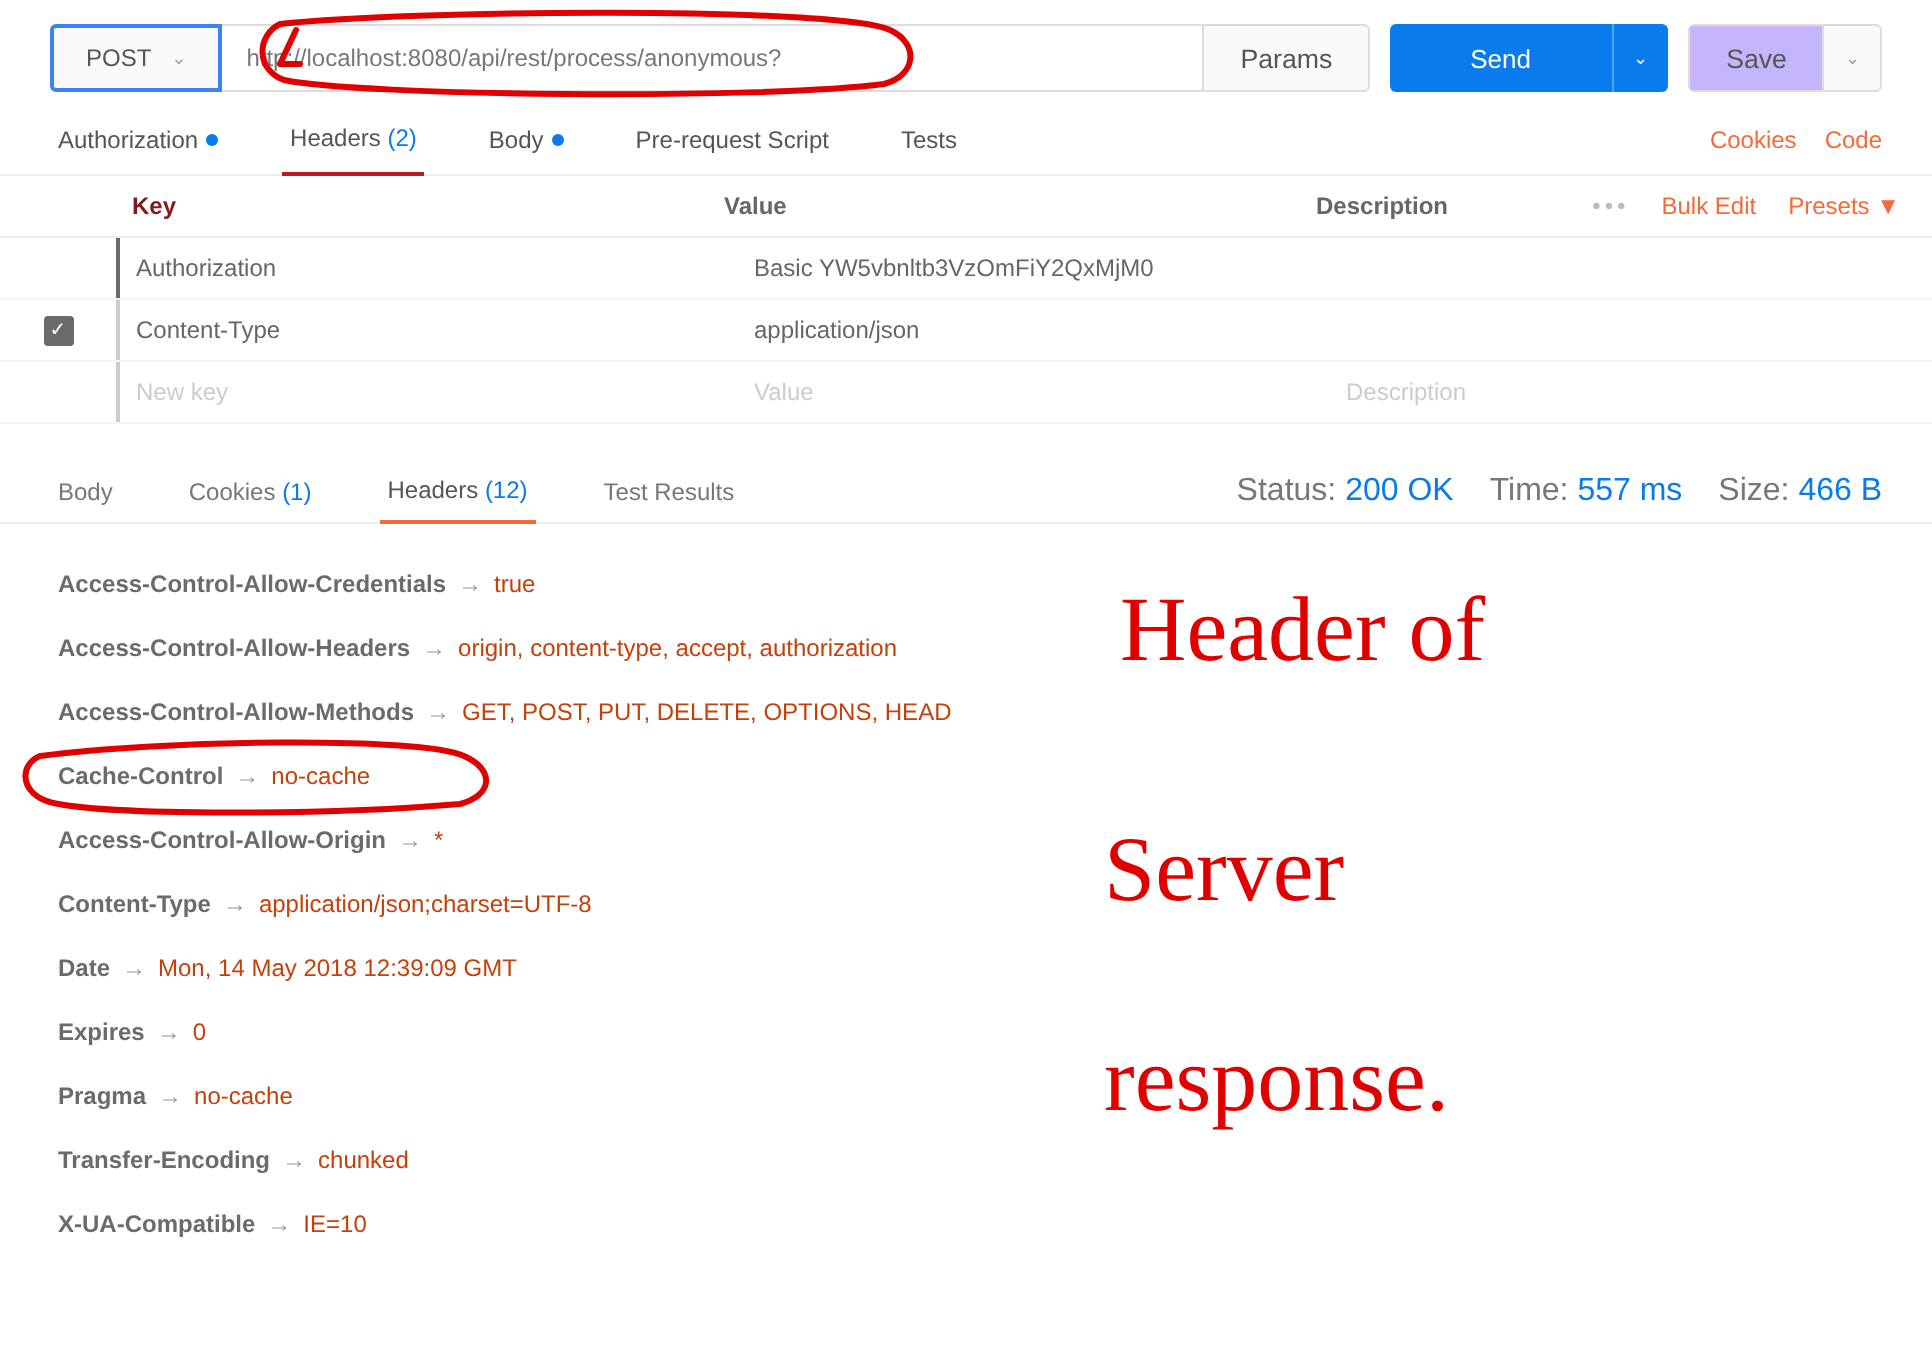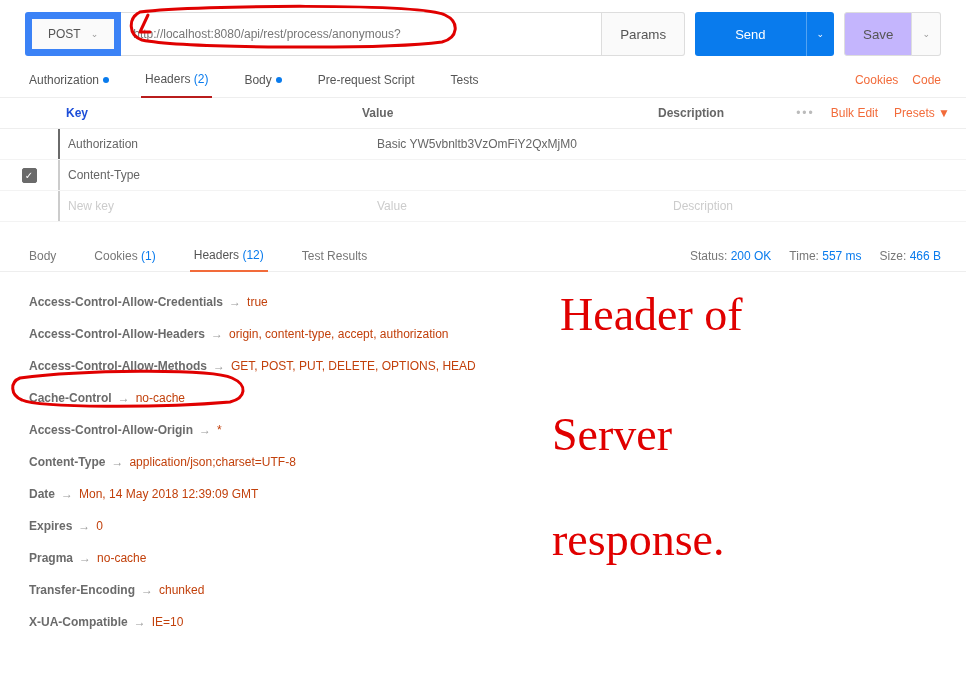--- a/index.html
+++ b/index.html
@@ -1,57 +1,57 @@
 <!DOCTYPE html>
 <html><head>
 <meta charset="utf-8">
 <style>
 * { box-sizing: border-box; margin: 0; padding: 0; }
 body { font-family: -apple-system, "Segoe UI", Arial, sans-serif; font-size: 12px; color: #505050; background: #fff; width: 966px; }
 .req-bar { display: flex; align-items: stretch; padding: 12px 25px 6px; gap: 0; }
-.method-sel { display: flex; align-items: center; gap: 10px; border: 7px solid #3b82f6; background: #fafafa; padding: 8px 16px; font-size: 12px; color: #555; border-radius: 3px 0 0 3px; }
+.method-sel { display: flex; align-items: center; gap: 10px; border: 2px solid #3b82f6; background: #fafafa; padding: 8px 16px; font-size: 12px; color: #555; border-radius: 3px 0 0 3px; }
 .method-sel .chev { font-size: 9px; color: #999; }
 .url-input { flex: 1; border: 1px solid #ddd; border-left: none; padding: 8px 12px; font-size: 12px; color: #777; font-family: inherit; }
 .params-btn { border: 1px solid #ddd; border-left: none; background: #fafafa; padding: 8px 18px; color: #555; border-radius: 0 3px 3px 0; }
 .send-grp { display: flex; margin-left: 10px; }
 .send-btn { background: #097bed; color: #fff; border: none; padding: 8px 40px; font-size: 13px; border-radius: 3px 0 0 3px; }
 .send-drop { background: #097bed; color: #fff; border: none; border-left: 1px solid rgba(255,255,255,0.3); padding: 8px 10px; font-size: 9px; border-radius: 0 3px 3px 0; }
 .save-grp { display: flex; margin-left: 10px; }
 .save-btn { border: 1px solid #ddd; background: #c4b5fd; padding: 8px 18px; color: #555; border-radius: 3px 0 0 3px; }
 .save-drop { border: 1px solid #ddd; border-left: none; background: #fafafa; padding: 8px 10px; font-size: 9px; color: #999; border-radius: 0 3px 3px 0; }
 
 .req-tabs { display: flex; align-items: center; padding: 0 25px; border-bottom: 1px solid #eee; position: relative; }
 .rtab { padding: 10px 4px; margin-right: 28px; color: #555; cursor: pointer; }
 .rtab.active { color: #555; border-bottom: 2px solid #b91c1c; margin-bottom: -1px; }
 .blue-count { color: #097bed; }
 .dot { display: inline-block; width: 6px; height: 6px; border-radius: 50%; background: #097bed; margin-left: 4px; vertical-align: middle; }
 .right-links { margin-left: auto; display: flex; gap: 14px; color: #f26b3a; padding: 10px 0; }
 
 .kv-head { display: flex; align-items: center; border-bottom: 1px solid #eee; background: #fff; }
 .kh-check { width: 58px; }
-.kh-key { flex: 0 0 296px; padding: 8px 8px; font-weight: 600; color: #1d4ed8; }
+.kh-key { flex: 0 0 296px; padding: 8px 8px; font-weight: 600; color: #7f1d1d; }
 .kh-val { flex: 0 0 296px; padding: 8px 8px; font-weight: 600; color: #666; }
 .kh-desc { flex: 1; padding: 8px 8px; font-weight: 600; color: #666; }
 .kh-actions { display: flex; gap: 16px; padding: 8px 16px; color: #f26b3a; align-items: center; }
 .more-dots { color: #bbb; letter-spacing: 2px; }
 
 .kv-row { display: flex; align-items: center; border-bottom: 1px solid #f3f3f3; }
 .kr-check { width: 58px; display: flex; justify-content: center; }
 .chk { width: 15px; height: 15px; border: 1px solid #bbb; border-radius: 2px; display: flex; align-items: center; justify-content: center; font-size: 10px; color: #fff; }
 .chk.on { background: #6a6a6a; border-color: #6a6a6a; }
 .kr-key { flex: 0 0 296px; padding: 8px 8px; color: #666; border-left: 2px solid #ccc;}
 .kr-keybar { flex: 0 0 296px; padding: 8px 8px; color: #666; border-left: 2px solid #6a6a6a;}
 .kr-val { flex: 0 0 296px; padding: 8px 8px; color: #666; margin-left: 15px; }
 .kr-desc { flex: 1; padding: 8px 8px; color: #666; }
 .placeholder { color: #ccc; }
 
 .resp-tabs { display: flex; align-items: center; padding: 10px 25px 0; border-bottom: 1px solid #eee; margin-top: 8px; }
 .rsp-tab { padding: 8px 4px; margin-right: 30px; color: #777; cursor: pointer; }
 .rsp-tab.active { color: #555; border-bottom: 2px solid #f26b3a; margin-bottom: -1px; }
-.resp-meta { margin-left: auto; display: flex; gap: 18px; color: #777; font-size: 12px; }
+.resp-meta { margin-left: auto; display: flex; gap: 18px; color: #777; font-size: 16px; }
 .resp-meta .v { color: #097bed; }
 
 .hdr-list { padding: 14px 25px; }
 .hdr-row { padding: 9px 4px; }
 .hdr-name { font-weight: 600; color: #6b6b6b; }
 .arrow { color: #999; margin: 0 6px; }
 .hdr-val { color: #c2410c; }
 
 .overlay { position: absolute; top: 0; left: 0; pointer-events: none; }
 </style>
@@ -103,20 +103,21 @@
   <div class="kr-check"></div>
   <div class="kr-keybar">Authorization</div>
   <div class="kr-val">Basic YW5vbnltb3VzOmFiY2QxMjM0</div>
   <div class="kr-desc"></div>
 </div>
 <div class="kv-row">
   <div class="kr-check">
       <div class="chk on">✓</div>
     </div>
   <div class="kr-key">Content-Type</div>
+  <div class="kr-val">application/json</div>
   <div class="kr-desc"></div>
 </div>
 <div class="kv-row">
   <div class="kr-check"></div>
   <div class="kr-key placeholder">New key</div>
   <div class="kr-val placeholder">Value</div>
   <div class="kr-desc placeholder">Description</div>
 </div>
 
 <div class="resp-tabs">

